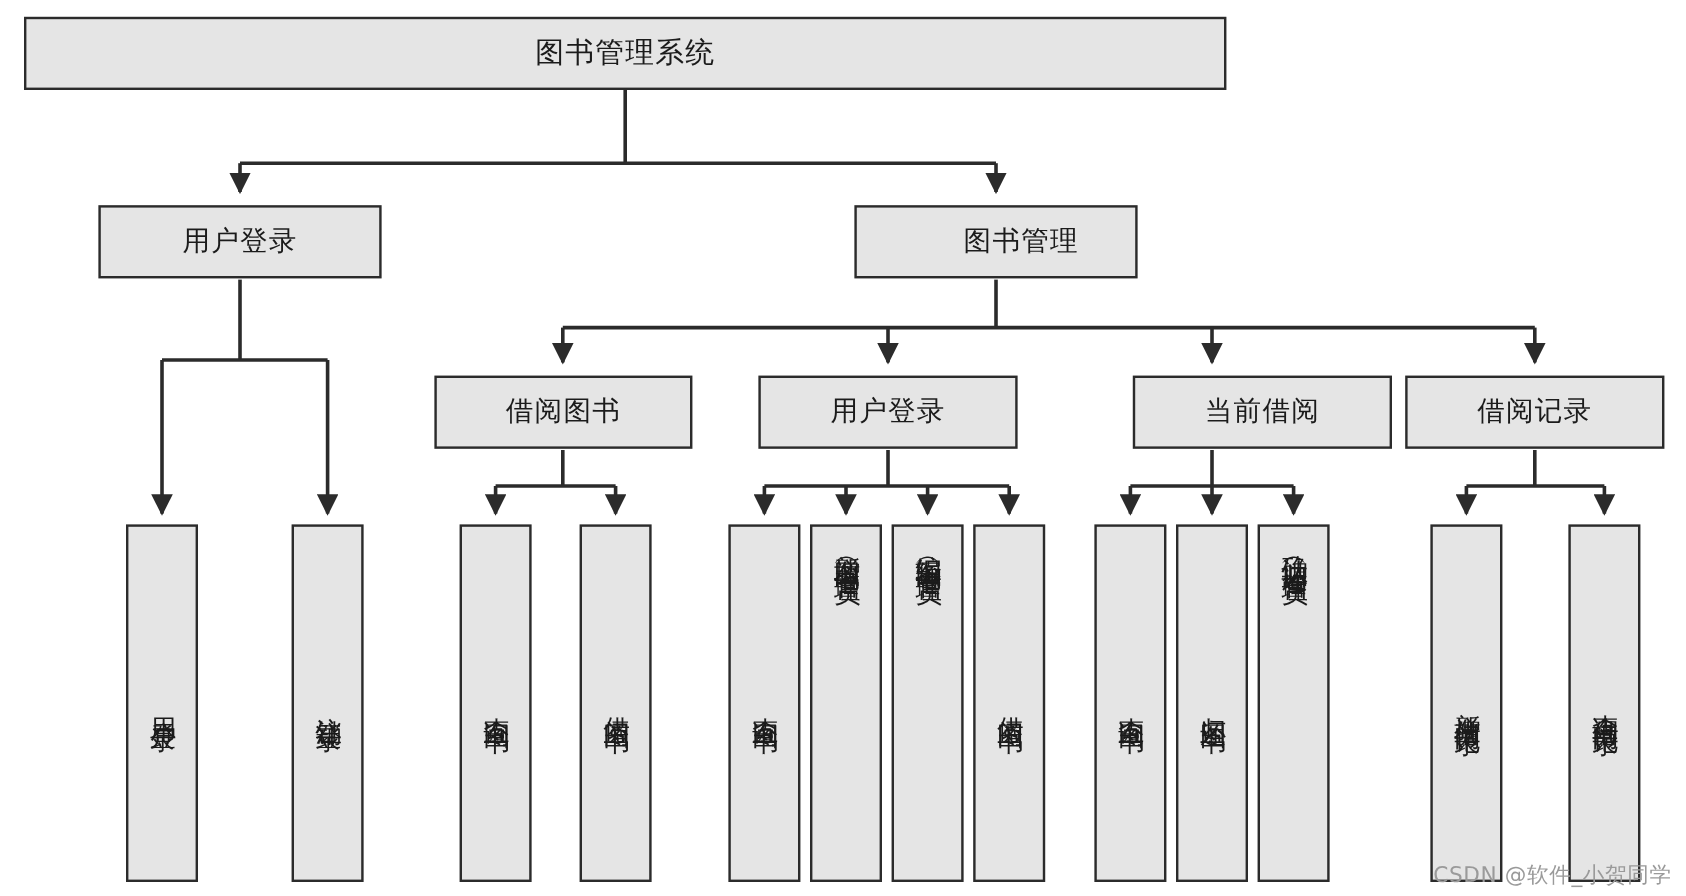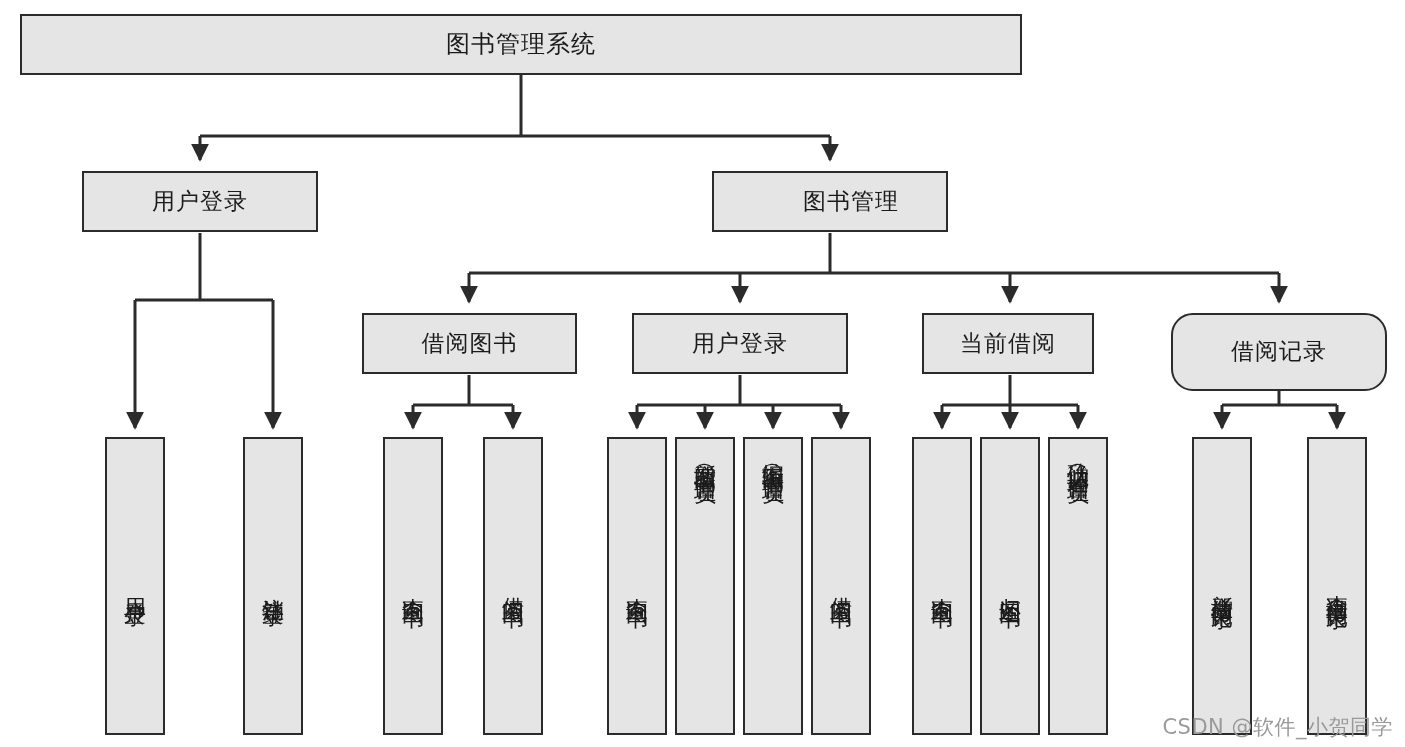--- a/index.html
+++ b/index.html
@@ -63,21 +63,21 @@
   }
   
   .node.v.center {
     align-items: center;
     padding-top: 0;
   }
   #watermark {
     position: absolute;
     right: 12px;
     bottom: 6px;
-    font-size: 21px;
+    font-size: 18px;
     color: #9a9a9a;
     letter-spacing: 0.5px;
     z-index: 5;
     white-space: nowrap;
   }
 </style>
 </head>
 <body>
 
 <div id="canvas">
@@ -143,24 +143,24 @@
   <div class="node h" style="left:712px; top:171px; width:236px; height:61px;padding-left:42px;">
     <span class="node-label">图书管理</span>
   </div>
 
   <div class="node h" style="left:362px; top:313px; width:215px; height:61px;">
     <span class="node-label">借阅图书</span>
   </div>
   <div class="node h" style="left:632px; top:313px; width:216px; height:61px;">
     <span class="node-label">用户登录</span>
   </div>
-  <div class="node h" style="left:922px; top:313px; width:172px; height:61px;">
+  <div class="node h" style="left:944px; top:313px; width:216px; height:61px;">
     <span class="node-label">当前借阅</span>
   </div>
-  <div class="node h" style="left:1171px; top:313px; width:216px; height:78px;border-radius:22px;">
+  <div class="node h" style="left:1171px; top:313px; width:216px; height:61px;">
     <span class="node-label">借阅记录</span>
   </div>
 
   <div class="node v center" style="left:105px; top:437px; width:60px; height:298px;">
     <span class="node-label">用户登录</span>
   </div>
   <div class="node v center" style="left:243px; top:437px; width:60px; height:298px;">
     <span class="node-label">注销登录</span>
   </div>
 

